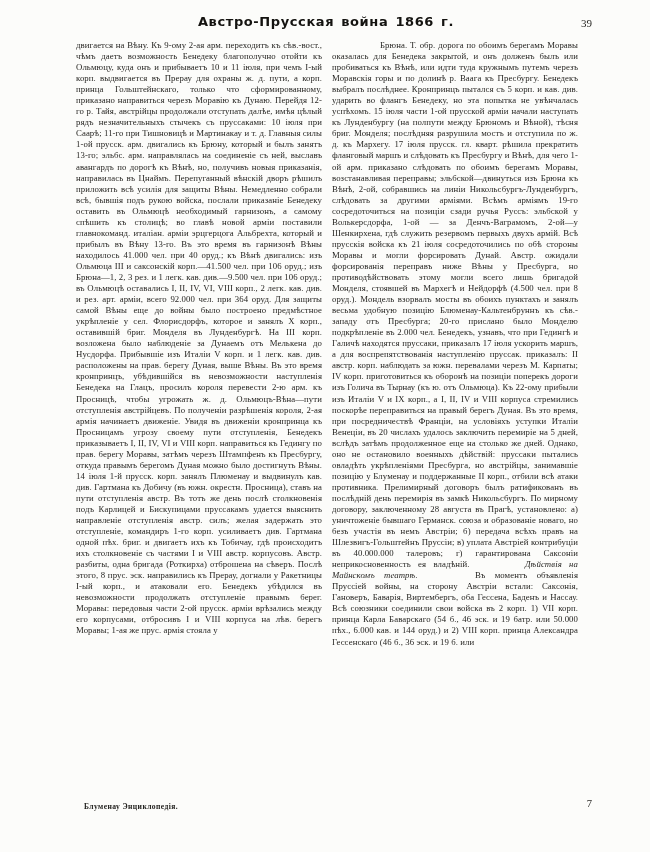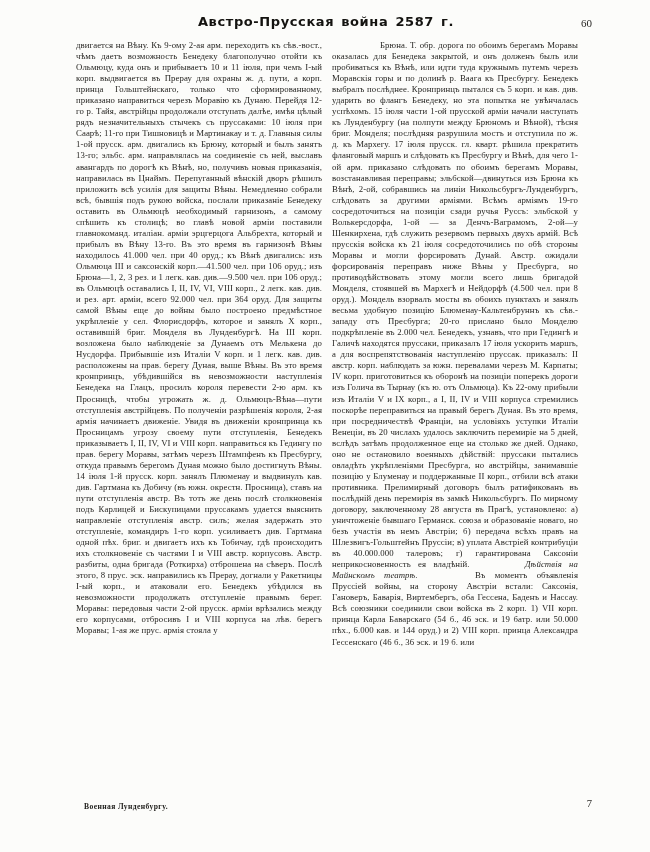--- a/index.html
+++ b/index.html
@@ -99,29 +99,29 @@
     font-size: 10.5px;
     color: #2a2926;
   }
 </style>
 </head>
 <body>
 
 <div class="page">
 
   <div class="running-head">
-    <div class="head-title">Австро-Прусская война 2587 г.</div>
-    <div class="head-page-number">60</div>
+    <div class="head-title">Австро-Прусская война 1866 г.</div>
+    <div class="head-page-number">39</div>
   </div>
 
   <div class="text-block">
     <div class="column">двигается на Вѣну. Къ 9-ому 2-ая арм. переходитъ къ сѣв.-вост., чѣмъ даетъ возможность Бенедеку благополучно отойти къ Ольмюцу, куда онъ и прибываетъ 10 и 11 іюля, при чемъ I-ый корп. выдвигается въ Прерау для охраны ж. д. пути, а корп. принца Гольштейнскаго, только что сформированному, приказано направиться черезъ Моравію къ Дунаю. Перейдя 12-го р. Тайя, австрійцы продолжали отступать далѣе, имѣя цѣлый рядъ незначительныхъ стычекъ съ пруссаками: 10 іюля при Саарѣ; 11-го при Тишновицѣ и Мартинакау и т. д. Главныя силы 1-ой прусск. арм. двигались къ Брюну, который и былъ занятъ 13-го; эльбс. арм. направлялась на соединеніе съ ней, выславъ авангардъ по дорогѣ къ Вѣнѣ, но, получивъ новыя приказанія, направилась въ Цнаймъ. Перепуганный вѣнскій дворъ рѣшилъ приложить всѣ усилія для защиты Вѣны. Немедленно собрали всѣ, бывшія подъ рукою войска, послали приказаніе Бенедеку оставить въ Ольмюцѣ необходимый гарнизонъ, а самому спѣшить къ столицѣ; во главѣ новой арміи поставили главнокоманд. италіан. арміи эрцгерцога Альбрехта, который и прибылъ въ Вѣну 13-го. Въ это время въ гарнизонѣ Вѣны находилось 41.000 чел. при 40 оруд.; къ Вѣнѣ двигались: изъ Ольмюца III и саксонскій корп.—41.500 чел. при 106 оруд.; изъ Брюна—1, 2, 3 рез. и 1 легк. кав. див.—9.500 чел. при 106 оруд.; въ Ольмюцѣ оставались I, II, IV, VI, VIII корп., 2 легк. кав. див. и рез. арт. арміи, всего 92.000 чел. при 364 оруд. Для защиты самой Вѣны еще до войны было построено предмѣстное укрѣпленіе у сел. Флорисдорфъ, которое и занялъ X корп., оставившій бриг. Монделя въ Лунденбургѣ. На III корп. возложена было наблюденіе за Дунаемъ отъ Мелькена до Нусдорфа. Прибывшіе изъ Италіи V корп. и 1 легк. кав. див. расположены на прав. берегу Дуная, выше Вѣны. Въ это время кронпринцъ, убѣдившійся въ невозможности наступленія Бенедека на Глацъ, просилъ короля перевести 2-ю арм. къ Просницѣ, чтобы угрожать ж. д. Ольмюцъ-Вѣна—пути отступленія австрійцевъ. По полученіи разрѣшенія короля, 2-ая армія начинаетъ движеніе. Увидя въ движеніи кронпринца къ Просницамъ угрозу своему пути отступленія, Бенедекъ приказываетъ I, II, IV, VI и VIII корп. направиться къ Гедингу по прав. берегу Моравы, затѣмъ черезъ Штампфенъ къ Пресбургу, откуда правымъ берегомъ Дуная можно было достигнуть Вѣны. 14 іюля 1-й прусск. корп. занялъ Плюменау и выдвинулъ кав. див. Гартмана къ Добичу (въ южн. окрестн. Просница), ставъ на пути отступленія австр. Въ тотъ же день послѣ столкновенія подъ Карлицей и Бискупицами пруссакамъ удается выяснить направленіе отступленія австр. силъ; желая задержать это отступленіе, командиръ 1-го корп. усиливаетъ див. Гартмана одной пѣх. бриг. и двигаетъ ихъ къ Тобичау, гдѣ происходитъ ихъ столкновеніе съ частями I и VIII австр. корпусовъ. Австр. разбиты, одна бригада (Роткирха) отброшена на сѣверъ. Послѣ этого, 8 прус. эск. направились къ Прерау, догнали у Ракетницы I-ый корп., и атаковали его. Бенедекъ убѣдился въ невозможности продолжать отступленіе правымъ берег. Моравы: передовыя части 2-ой прусск. арміи врѣзались между его корпусами, отбросивъ I и VIII корпуса на лѣв. берегъ Моравы; 1-ая же прус. армія стояла у</div>
     <div class="column">
       <span>Брюна. Т. обр. дорога по обоимъ берегамъ Моравы оказалась для Бенедека закрытой, и онъ долженъ былъ или пробиваться къ Вѣнѣ, или идти туда кружнымъ путемъ черезъ Моравскія горы и по долинѣ р. Ваага къ Пресбургу. Бенедекъ выбралъ послѣднее. Кронпринцъ пытался съ 5 корп. и кав. див. ударить во флангъ Бенедеку, но эта попытка не увѣнчалась успѣхомъ. 15 іюля части 1-ой прусской арміи начали наступать къ Лунденбургу (на полпути между Брюномъ и Вѣной), тѣсня бриг. Монделя; послѣдняя разрушила мостъ и отступила по ж. д. къ Мархегу. 17 іюля прусск. гл. кварт. рѣшила прекратить фланговый маршъ и слѣдовать къ Пресбургу и Вѣнѣ, для чего 1-ой арм. приказано слѣдовать по обоимъ берегамъ Моравы, возстанавливая переправы; эльбской—двинуться изъ Брюна къ Вѣнѣ, 2-ой, собравшись на линіи Никольсбургъ-Лунденбургъ, слѣдовать за другими арміями. Всѣмъ арміямъ 19-го сосредоточиться на позиціи сзади ручья Руссъ: эльбской у Волькерсдорфа, 1-ой — за Денчъ-Ваграмомъ, 2-ой—у Шенкирхена, гдѣ служить резервомъ первыхъ двухъ армій. Всѣ прусскія войска къ 21 іюля сосредоточились по обѣ стороны Моравы и могли форсировать Дунай. Австр. ожидали форсированія переправъ ниже Вѣны у Пресбурга, но противодѣйствовать этому могли всего лишь бригадой Монделя, стоявшей въ Мархегѣ и Нейдорфѣ (4.500 чел. при 8 оруд.). Мондель взорвалъ мосты въ обоихъ пунктахъ и занялъ весьма удобную позицію Блюменау-Кальтенбруннъ къ сѣв.-западу отъ Пресбурга; 20-го прислано было Монделю подкрѣпленіе въ 2.000 чел. Бенедекъ, узнавъ, что при Гедингѣ и Галичѣ находятся пруссаки, приказалъ 17 іюля ускорить маршъ, а для воспрепятствованія наступленію пруссак. приказалъ: II австр. корп. наблюдать за южн. перевалами черезъ М. Карпаты; IV корп. приготовиться къ оборонѣ на позиціи поперекъ дороги изъ Голича въ Тырнау (къ ю. отъ Ольмюца). Къ 22-ому прибыли изъ Италіи V и IX корп., а I, II, IV и VIII корпуса стремились поскорѣе переправиться на правый берегъ Дуная. Въ это время, при посредничествѣ Франціи, на условіяхъ уступки Италіи Венеціи, въ 20 числахъ удалось заключить перемиріе на 5 дней, вслѣдъ затѣмъ продолженное еще на столько же дней. Однако, оно не остановило военныхъ дѣйствій: пруссаки пытались овладѣть укрѣпленіями Пресбурга, но австрійцы, занимавшіе позицію у Блуменау и поддержанные II корп., отбили всѣ атаки противника. Прелимирный договоръ былъ ратификованъ въ послѣдній день перемирія въ замкѣ Никольсбургъ. По мирному договору, заключенному 28 августа въ Прагѣ, установлено: а) уничтоженіе бывшаго Германск. союза и образованіе новаго, но безъ участія въ немъ Австріи; б) передача всѣхъ правъ на Шлезвигъ-Гольштейнъ Пруссіи; в) уплата Австріей контрибуціи въ 40.000.000 талеровъ; г) гарантирована Саксоніи неприкосновенность ея владѣній. </span><span class="italic-run">Дѣйствія на Майнскомъ театрѣ.</span><span> Въ моментъ объявленія Пруссіей войны, на сторону Австріи встали: Саксонія, Гановеръ, Баварія, Виртембергъ, оба Гессена, Баденъ и Нассау. Всѣ союзники соединили свои войска въ 2 корп. 1) VII корп. принца Карла Баварскаго (54 б., 46 эск. и 19 батр. или 50.000 пѣх., 6.000 кав. и 144 оруд.) и 2) VIII корп. принца Александра Гессенскаго (46 б., 36 эск. и 19 б. или</span>
     </div>
   </div>
 
   <div class="footer">
-    <div class="imprint">Военная Лунденбургу.</div>
+    <div class="imprint">Блуменау Энциклопедія.</div>
     <div class="signature-number">7</div>
   </div>
 
 </div>
 
 </body></html>

